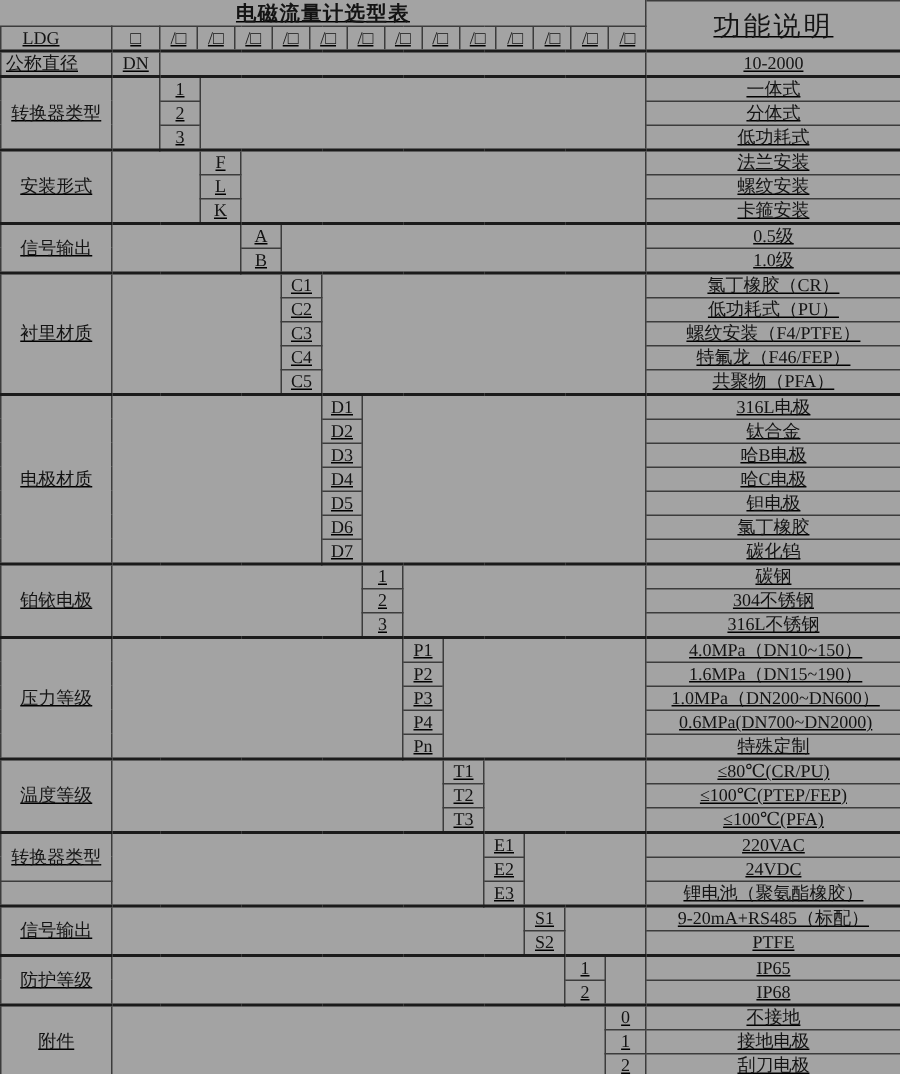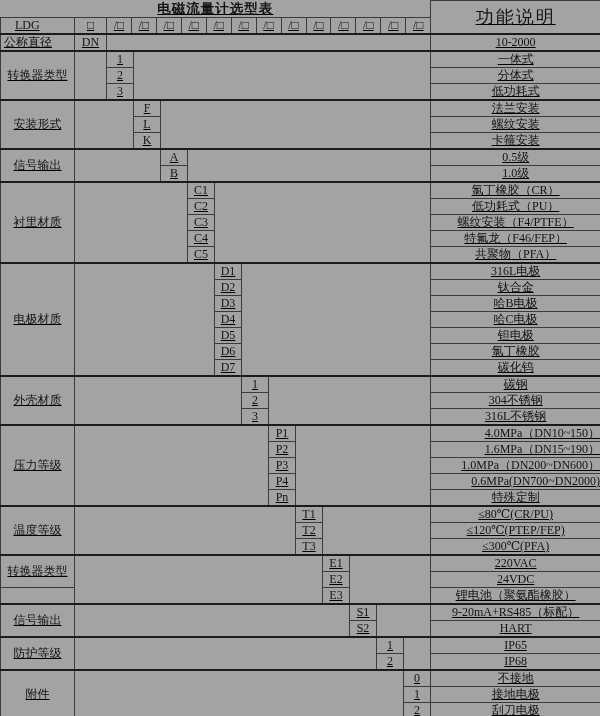--- a/index.html
+++ b/index.html
@@ -9,21 +9,21 @@
         font-size:12px;color:#141414;}
   td{border:1px solid #3c3c3c;height:15px;padding:0;text-align:center;
      vertical-align:middle;line-height:1;white-space:nowrap;overflow:hidden;}
   tr.gt td{border-top:2px solid #1b1b1b;}
   tr.last td{border-bottom:2px solid #1b1b1b;}
   td.title-cell{border-top:none;border-left:none;font-size:13.5px;
                 font-weight:bold;letter-spacing:1px;height:16px;}
   td.fn-head{font-size:18px;letter-spacing:2px;}
   td.ldg{text-align:left;padding-left:14px;}
   td.cat-left{text-align:left;padding-left:3px;}
-  td.lft{text-align:right;padding-left:3px;}
+  td.lft{text-align:center;padding-left:3px;}
   td.slots{padding:0;}
   .slotwrap{display:flex;width:100%;height:100%;align-items:center;}
   .slotwrap span{flex:1 1 0;text-align:center;border-left:1px solid #3c3c3c;
                  display:block;height:100%;line-height:15px;}
   .slotwrap span:first-child{border-left:none;}
 </style>
 </head>
 <body>
 
 <div class="page">
@@ -175,21 +175,21 @@
 <tr>
           <td>D6</td>
           <td>氯丁橡胶</td>
         </tr>
 <tr>
           <td>D7</td>
           <td>碳化钨</td>
         </tr>
 
 <tr class="gt">
-  <td rowspan="3">外壳材质</td>
+  <td rowspan="3">铂铱电极</td>
   <td rowspan="3" colspan="6"></td>
   <td>1</td>
   <td rowspan="3" colspan="6"></td>
   <td>碳钢</td>
 </tr>
 <tr>
           <td>2</td>
           <td>304不锈钢</td>
         </tr>
 <tr>
@@ -223,25 +223,25 @@
 
 <tr class="gt">
   <td rowspan="3">温度等级</td>
   <td rowspan="3" colspan="8"></td>
   <td>T1</td>
   <td rowspan="3" colspan="4"></td>
   <td>≤80℃(CR/PU)</td>
 </tr>
 <tr>
           <td>T2</td>
-          <td>≤120℃(PTEP/FEP)</td>
+          <td>≤100℃(PTEP/FEP)</td>
         </tr>
 <tr>
           <td>T3</td>
-          <td>≤300℃(PFA)</td>
+          <td>≤100℃(PFA)</td>
         </tr>
 
 <tr class="gt">
   <td rowspan="2">转换器类型</td>
   <td rowspan="3" colspan="9"></td>
   <td>E1</td>
   <td rowspan="3" colspan="3"></td>
   <td>220VAC</td>
 </tr>
 <tr>
@@ -256,21 +256,21 @@
 
 <tr class="gt">
   <td rowspan="2">信号输出</td>
   <td rowspan="2" colspan="10"></td>
   <td>S1</td>
   <td rowspan="2" colspan="2"></td>
   <td>9-20mA+RS485（标配）</td>
 </tr>
 <tr>
           <td>S2</td>
-          <td>HART</td>
+          <td>PTFE</td>
         </tr>
 
 <tr class="gt">
   <td rowspan="2">防护等级</td>
   <td rowspan="2" colspan="11"></td>
   <td>1</td>
   <td rowspan="2"></td>
   <td>IP65</td>
 </tr>
 <tr>

